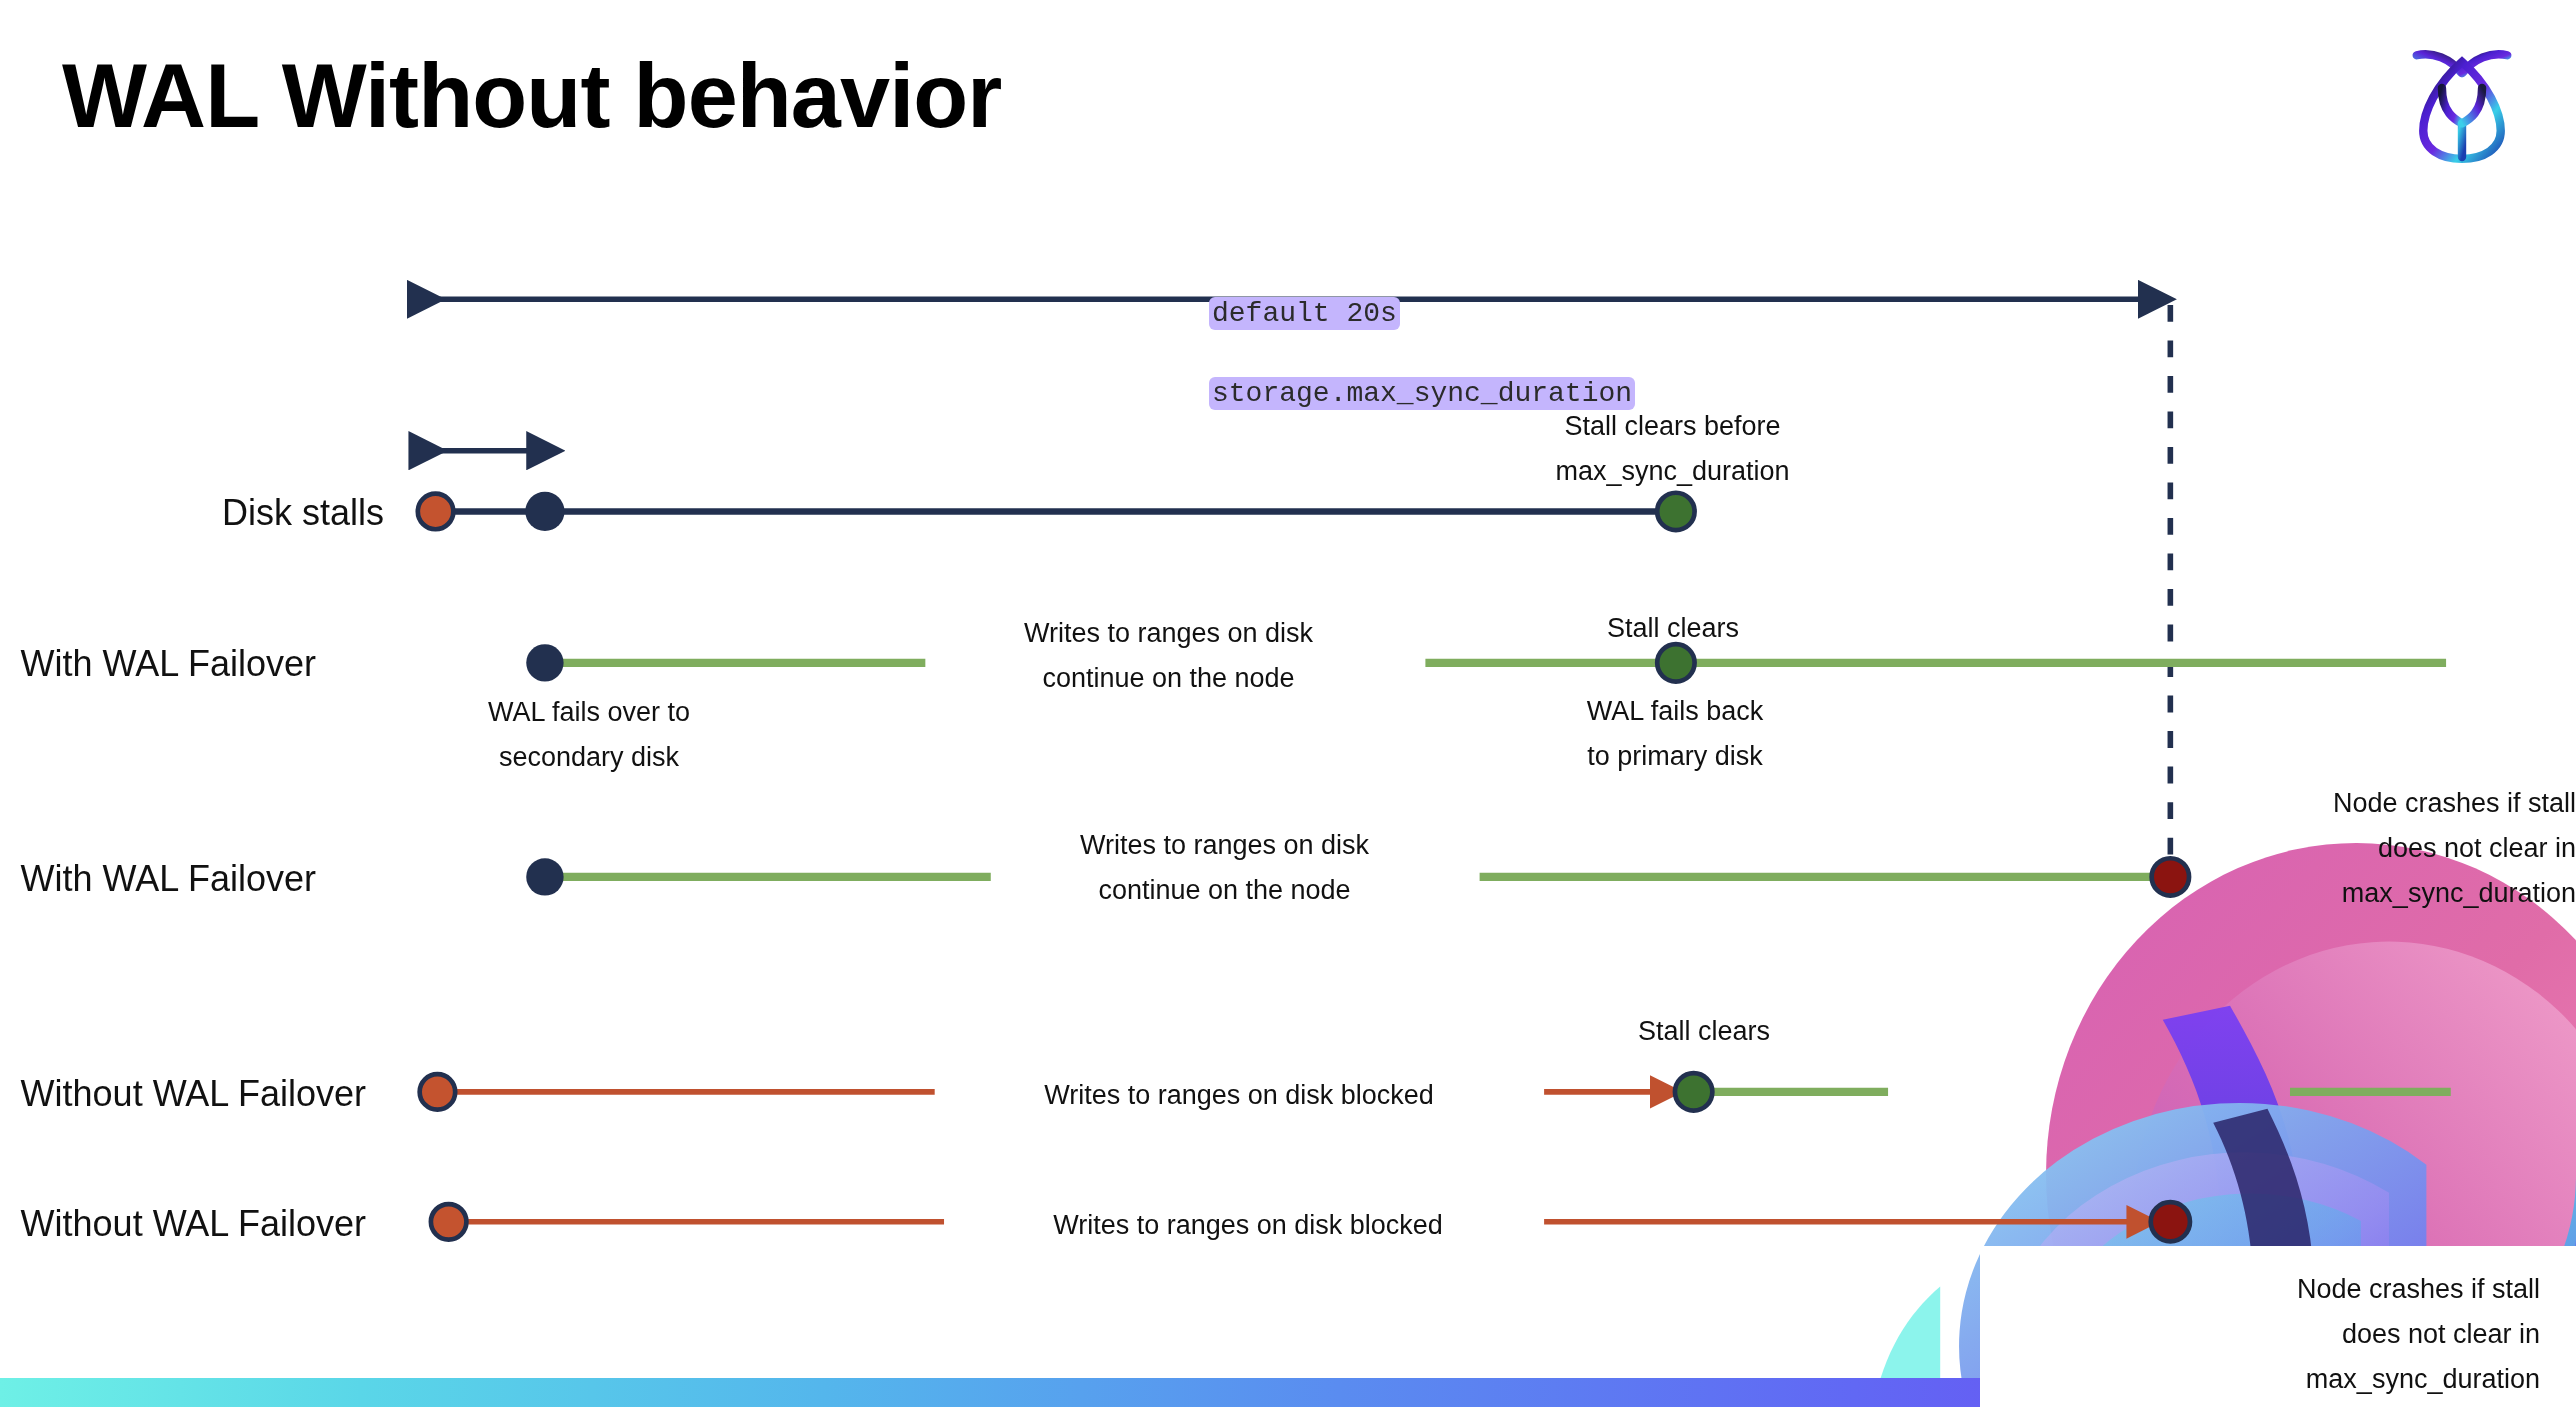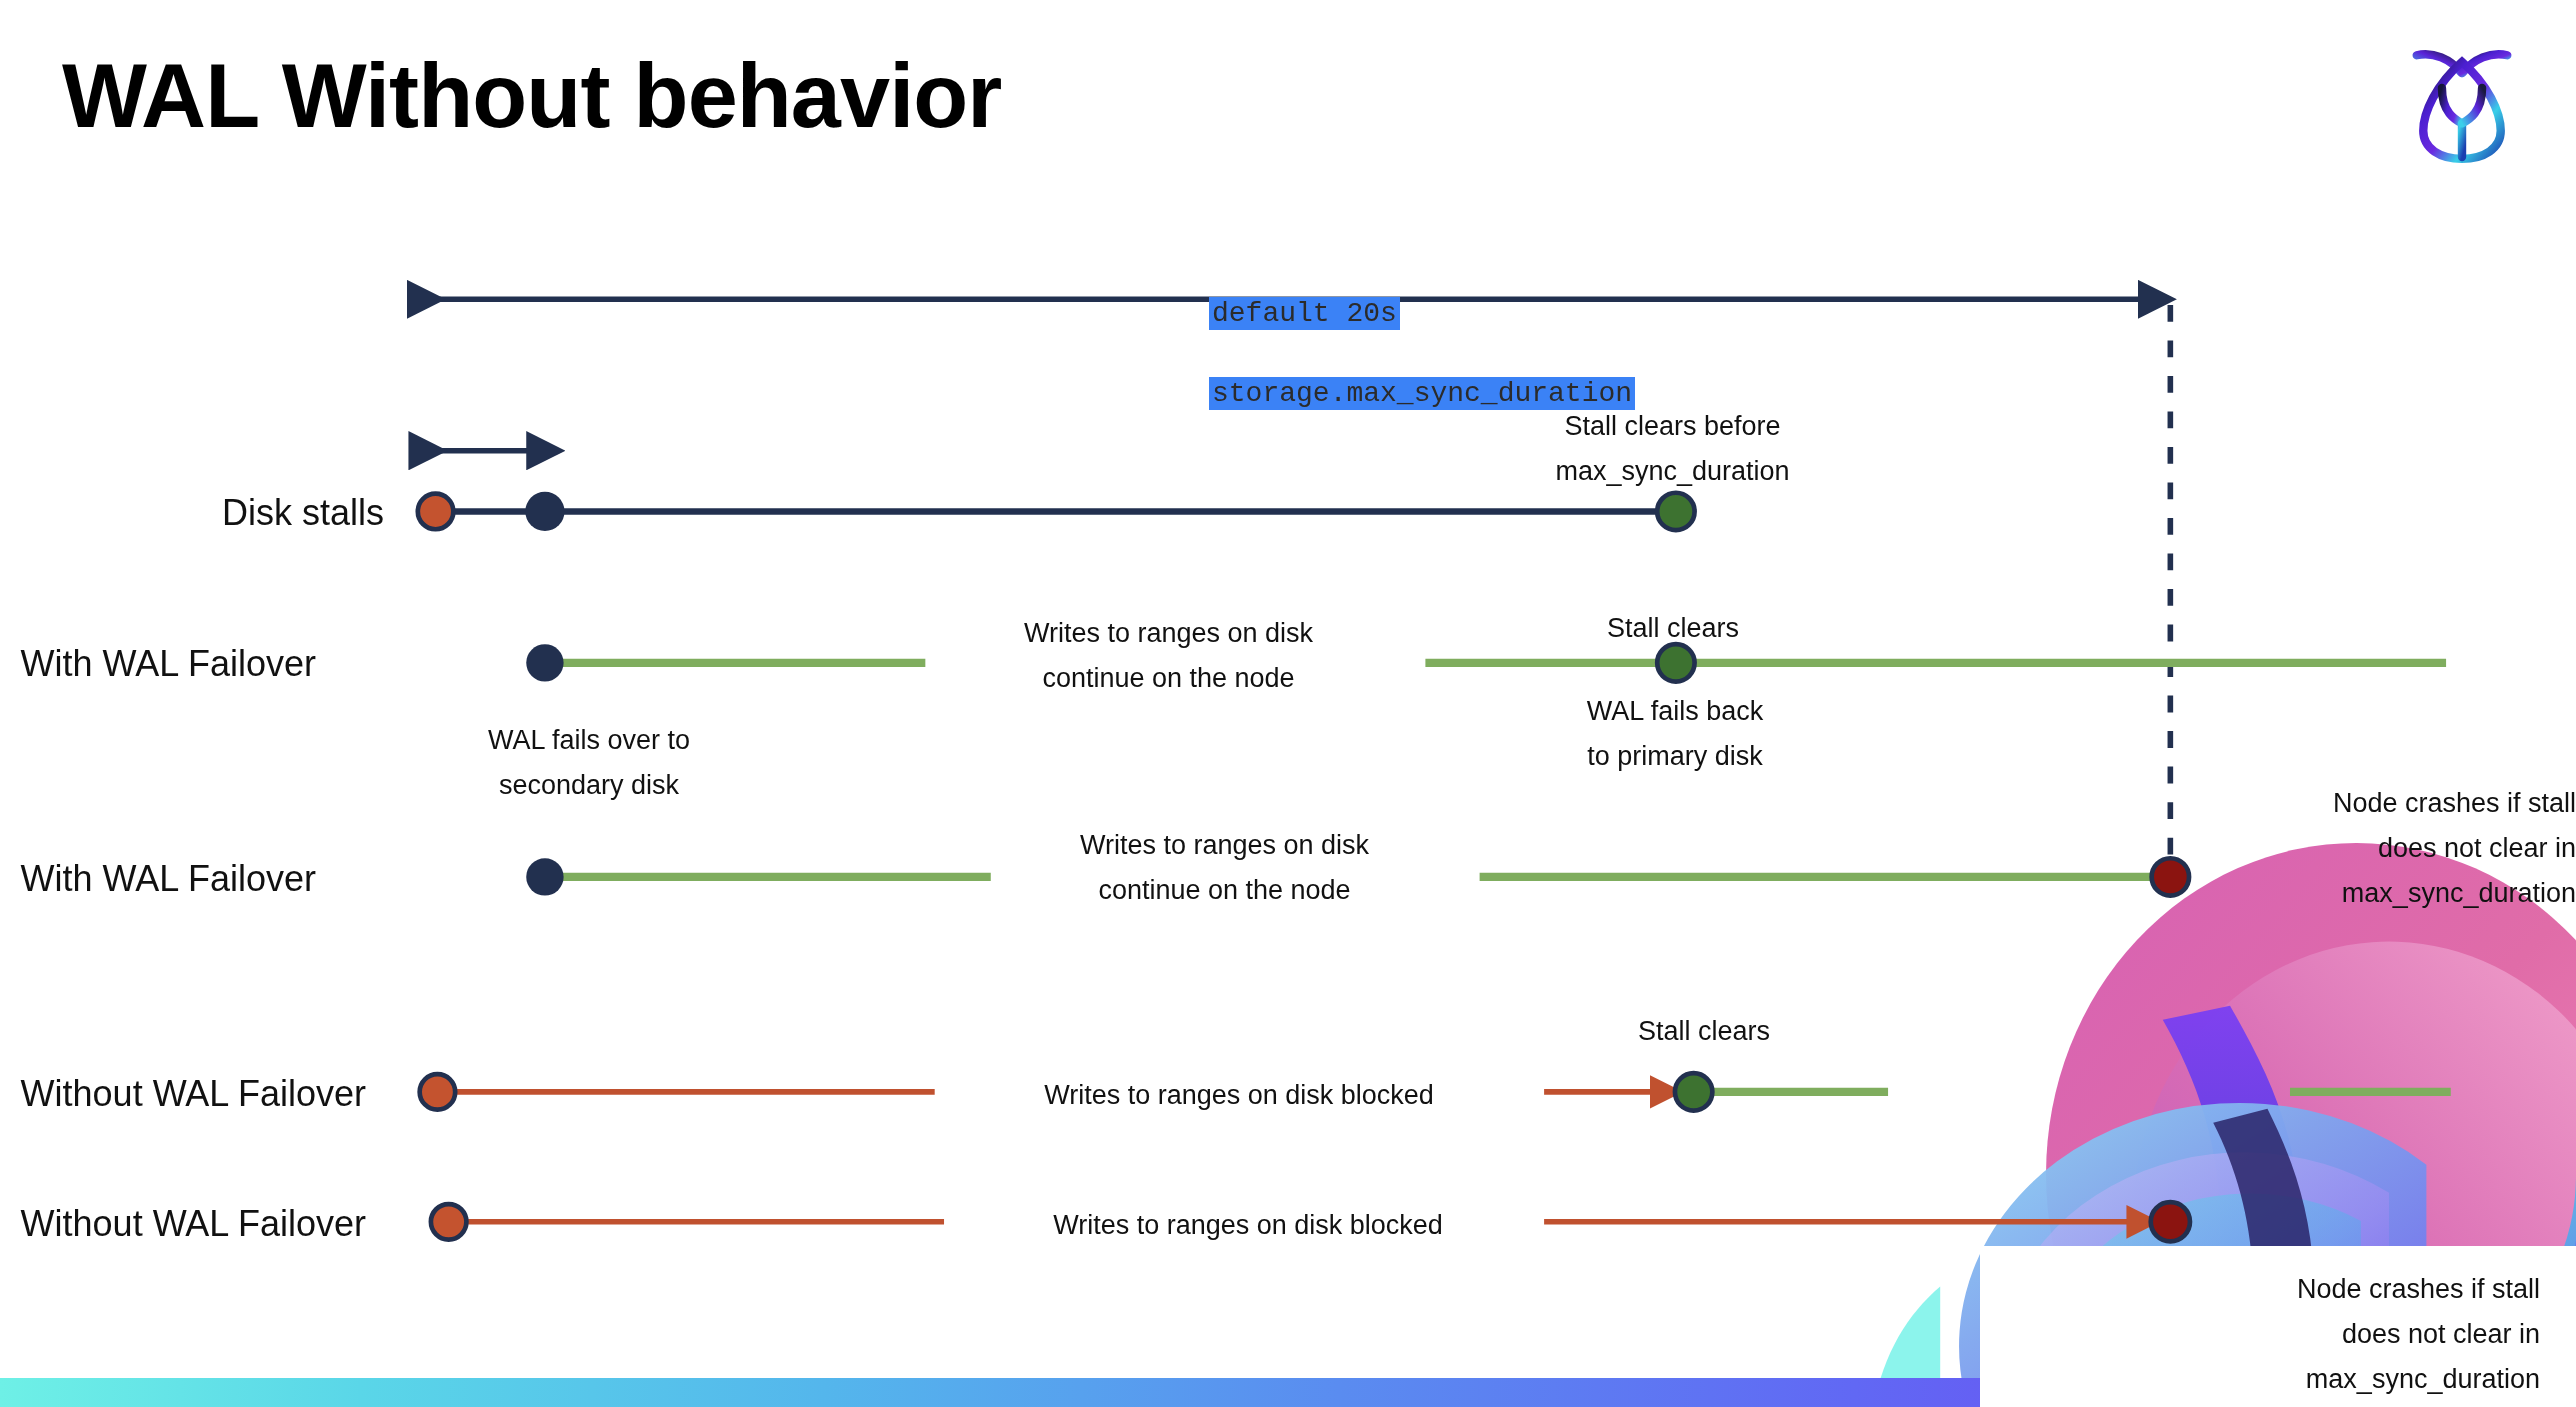--- a/index.html
+++ b/index.html
@@ -60,22 +60,23 @@
   
   .code {
     position: absolute;
     font-family: "Liberation Mono", monospace;
     font-size: 28px;
     line-height: 40px;
     color: #2b2b2b;
     white-space: pre;
   }
   .code span {
-    background: #3b82f6;
+    background: #c4b5fd;
     padding: 0.9px 2.8px;
+    border-radius: 6px;
   }
 
   
   .rowlabel {
     position: absolute;
     font-size: 36px;
     color: #111111;
     white-space: nowrap;
   }
 
@@ -266,21 +267,21 @@
   <div class="rowlabel" style="left:20.6px; top:1203px;">Without WAL Failover</div>
 
   <div class="anno" style="left:1467px; top:404px; width:411px;">Stall clears before
 max_sync_duration</div>
 
   <div class="anno" style="left:1533px; top:606px; width:280px;">Stall clears</div>
 
   <div class="anno" style="left:935px; top:611px; width:467px;">Writes to ranges on disk
 continue on the node</div>
 
-  <div class="anno" style="left:430px; top:718px; width:318px;">WAL fails over to
+  <div class="anno" style="left:430px; top:690px; width:318px;">WAL fails over to
 secondary disk</div>
 
   <div class="anno" style="left:1502px; top:689px; width:346px;">WAL fails  back
 to primary disk</div>
 
   <div class="anno" style="left:991px; top:823px; width:467px;">Writes to ranges on disk
 continue on the node</div>
 
   <div class="anno left" style="left:2221px; top:781px; width:355px;">Node crashes if stall
 does not clear in

